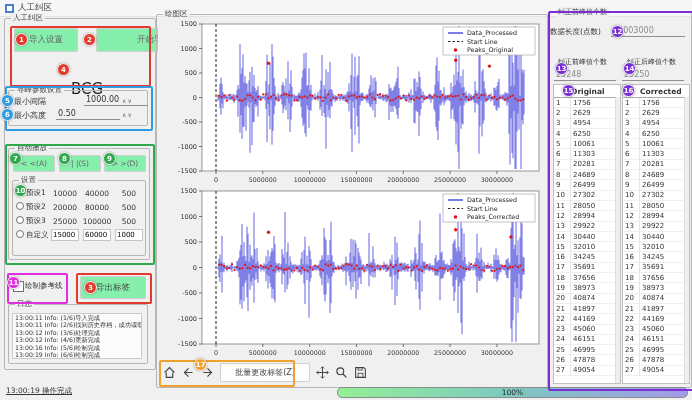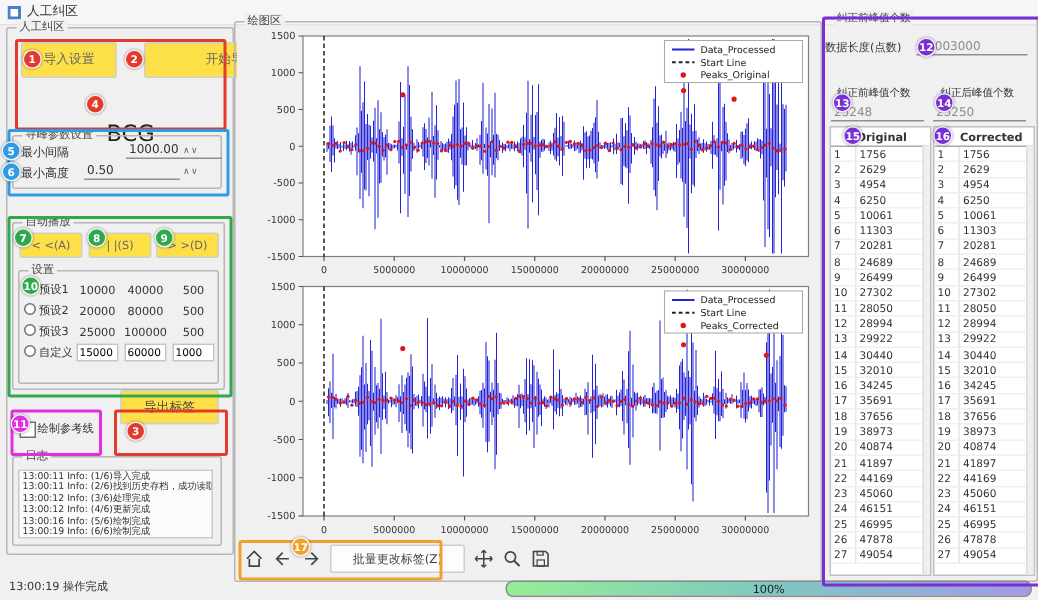--- a/index.html
+++ b/index.html
@@ -4,21 +4,21 @@
 <style>
   html,body{margin:0;padding:0;background:#d9d9d9;}
   .win{position:relative;width:692px;height:400px;background:#f0f0f0;
        font-family:"DejaVu Sans",sans-serif;outline:1px solid #9a9a9a;overflow:hidden;}
   .titlebar{position:absolute;left:0;top:0;right:0;height:16px;background:#f6f6f6;
        border-bottom:1px solid #e3e3e3;display:flex;align-items:center;gap:4px;padding-left:5px;}
   .titlebar .ttl{font-size:8.5px;color:#333;}
   .group{position:absolute;border:1px solid #b6b6b6;border-radius:2px;}
   .glabel{position:absolute;top:-6px;left:6px;background:#f0f0f0;padding:0 2px;
        font-size:7.5px;line-height:10px;color:#444;white-space:nowrap;}
-  .btn{position:absolute;background:#fde047;border:1px solid #cfcfcf;border-radius:2px;
+  .btn{position:absolute;background:#86efac;border:1px solid #cfcfcf;border-radius:2px;
        font-size:8.5px;color:#666;display:flex;align-items:center;justify-content:center;cursor:default;}
   .lbl{position:absolute;font-size:8px;color:#333;white-space:nowrap;}
   .field{position:absolute;border:none;border-bottom:1px solid #8f8f8f;background:transparent;
        font-size:8px;color:#333;font-family:"DejaVu Sans",sans-serif;padding:0 0 0 2px;height:12px;}
   .gray{color:#8c8c8c;}
   .spin{position:absolute;font-size:6px;color:#666;letter-spacing:1px;white-space:nowrap;}
   .badge{position:absolute;width:11px;height:11px;border-radius:50%;color:#fff;font-size:7px;
        font-weight:bold;display:flex;align-items:center;justify-content:center;
        border:1px solid rgba(255,255,255,.9);box-shadow:0 0 2px rgba(0,0,0,.45);z-index:30;}
   .ann{position:absolute;border:2px solid;border-radius:2px;z-index:20;pointer-events:none;}
@@ -45,21 +45,21 @@
   .tbl{position:absolute;background:#fff;border:1px solid #c0c0c0;font-size:7px;color:#333;overflow:hidden;}
   .thead{display:grid;grid-template-columns:17px 1fr;height:12px;align-items:center;
        border-bottom:1px solid #aaa;font-weight:bold;font-size:7.5px;}
   .trow{display:grid;grid-template-columns:17px 1fr;height:10.3px;align-items:center;}
   .trow span{border-right:1px solid #e6e6e6;border-bottom:1px solid #efefef;height:100%;
        display:flex;align-items:center;padding-left:2px;box-sizing:border-box;}
   .sb{position:absolute;right:0;top:12px;bottom:0;width:4px;background:#efefef;border-left:1px solid #ddd;}
   .progress{position:absolute;left:337px;top:387px;width:351px;height:11px;border:1px solid #8a8a8a;
        border-radius:5px;background:linear-gradient(90deg,#94ef96,#7cc9c0,#a49ae8);
        display:flex;align-items:center;justify-content:center;font-size:7.5px;color:#222;box-sizing:border-box;}
-  .status{position:absolute;left:6px;top:386px;font-size:7.5px;color:#333;}
+  .status{position:absolute;left:6px;top:386px;font-size:7.5px;color:#333;text-decoration:underline;}
 </style>
 </head>
 <body>
 
 <div class="win" id="win">
 
   <div class="titlebar">
     <svg class="appicon" width="9" height="9">
         <rect x="0" y="0" width="9" height="9" fill="#4a7fd0"></rect>
         <rect x="2" y="2" width="5" height="5" fill="#fff"></rect>
@@ -117,21 +117,21 @@
       <div class="prow">
         <span><span class="radio"></span>自定义</span>
         <span class="val"><input class="cin" value="15000" style=""></span>
         <span class="val"><input class="cin" value="60000" style=""></span>
         <span class="val"><input class="cin" value="1000" style=""></span>
       </div>
     </div>
 
   <span class="cb" style="left:13px;top:281px;"></span>
   <div class="lbl" style="left:25px;top:281px;font-size:7.5px;">绘制参考线</div>
-  <div class="btn" style="left:80px;top:260px;width:64px;height:21px;color:#444;">导出标签</div>
+  <div class="btn" style="left:80px;top:276px;width:64px;height:21px;color:#444;">导出标签</div>
 
   <div class="group" style="left:8px;top:304px;width:138px;height:58px;">
     <span class="glabel">日志</span>
   </div>
   <div id="logbox">
       <div>13:00:11 Info: (1/6)导入完成</div>
       <div>13:00:11 Info: (2/6)找到历史存档，成功读取</div>
       <div>13:00:12 Info: (3/6)处理完成</div>
       <div>13:00:12 Info: (4/6)更新完成</div>
       <div>13:00:16 Info: (5/6)绘制完成</div>

